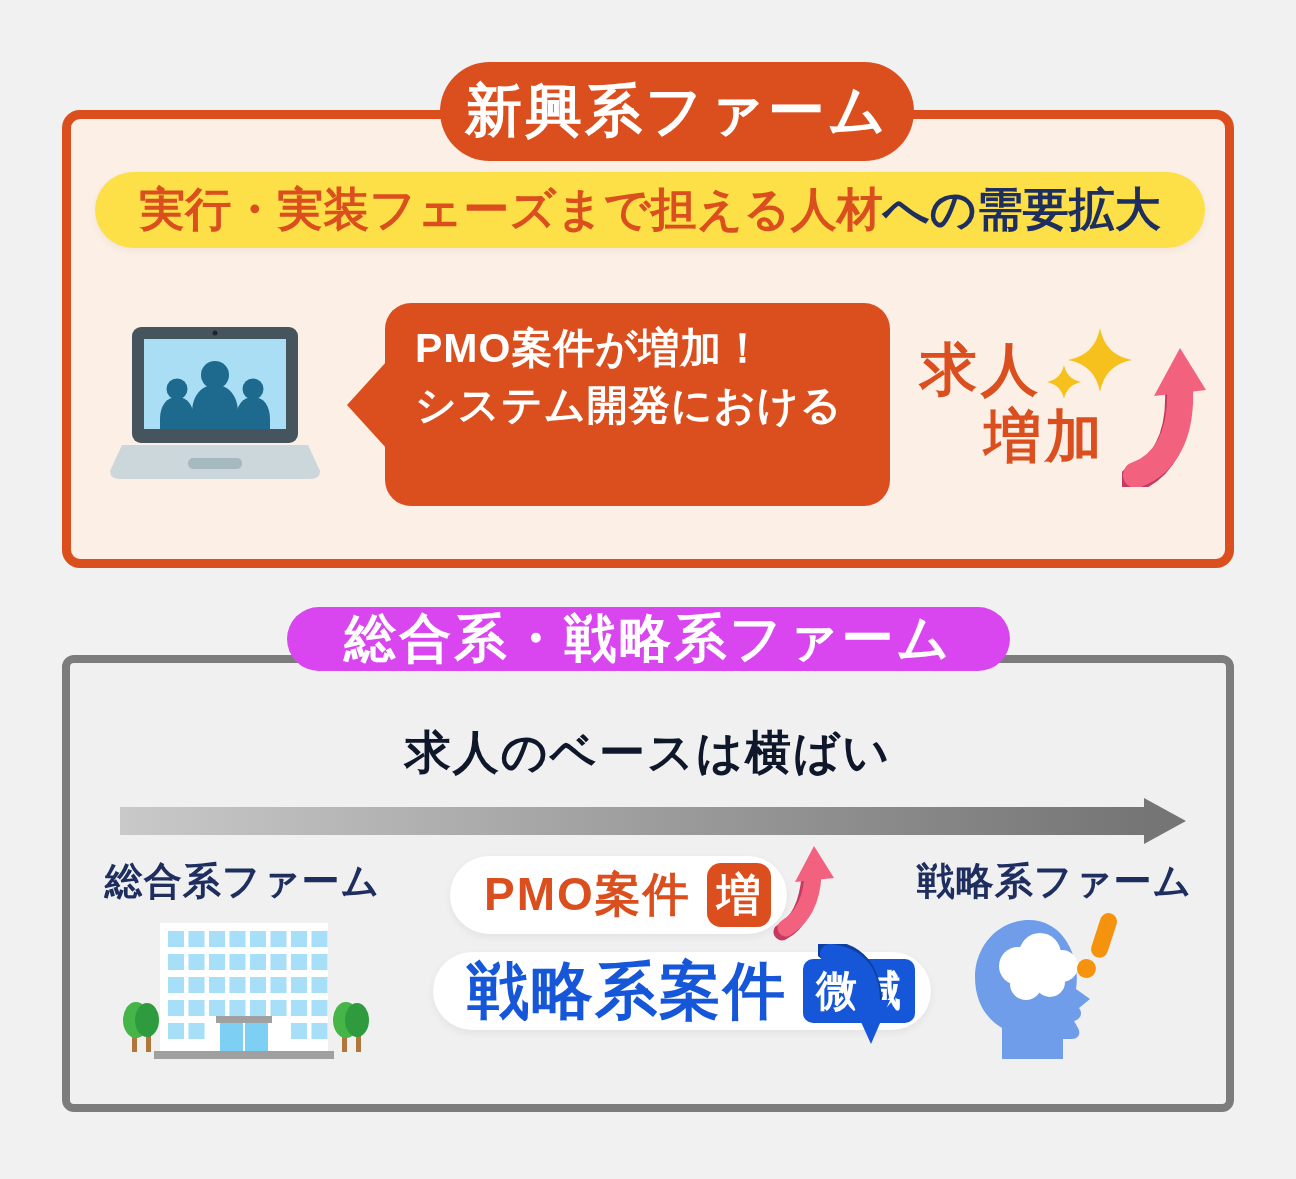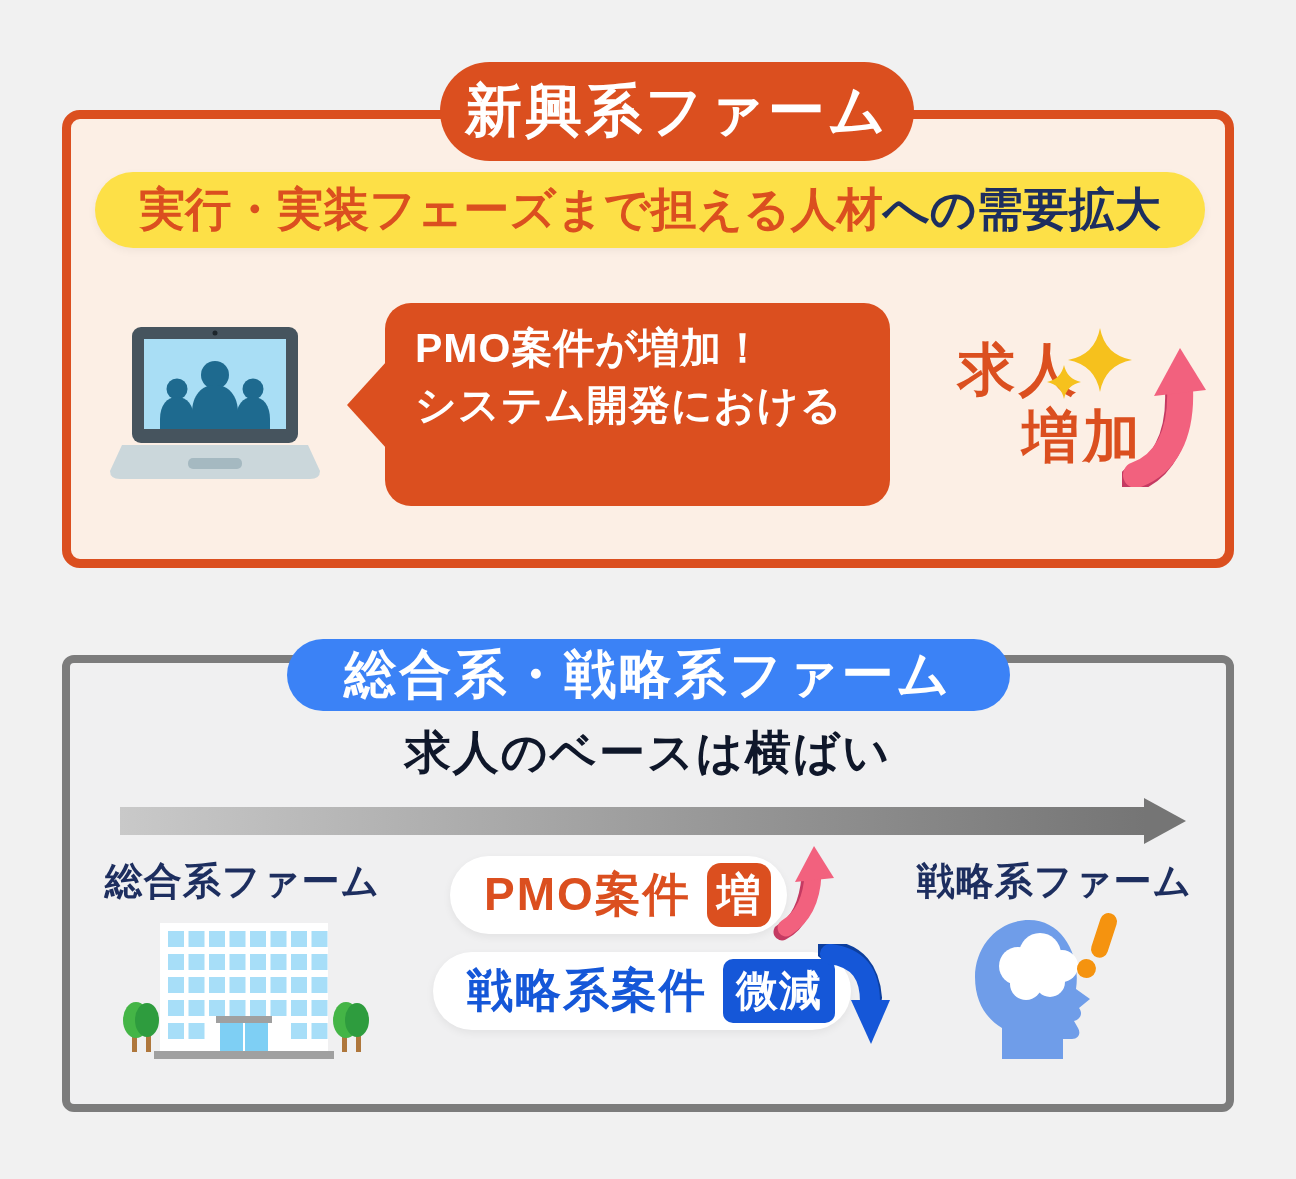--- a/index.html
+++ b/index.html
@@ -15,45 +15,45 @@
   #demand-pill{left:95px;top:172px;width:1110px;height:76px;background:#fde047;border-radius:40px;
     display:flex;align-items:center;justify-content:center;font-size:46px;z-index:2;
     box-shadow:0 3px 8px rgba(0,0,0,.05);white-space:nowrap;}
   .txt-orange{color:#db4f1f;}
   .txt-navy{color:#1d2e5f;}
   #speech-bubble{left:385px;top:303px;width:505px;height:203px;background:#db4f1f;border-radius:26px;
     color:#fff;font-size:41px;line-height:57px;letter-spacing:1px;box-sizing:border-box;
     padding:17px 0 0 30px;z-index:2;}
   #speech-bubble::before{content:"";position:absolute;left:-38px;top:50%;transform:translateY(-50%);
     border-top:44px solid transparent;border-bottom:44px solid transparent;border-right:40px solid #db4f1f;}
-  #jobs-up{left:958px;top:336px;color:#db4f1f;font-size:57px;line-height:67px;letter-spacing:4px;z-index:2;}
+  #jobs-up{left:920px;top:336px;color:#db4f1f;font-size:57px;line-height:67px;letter-spacing:4px;z-index:2;}
   #jobs-up .line2{margin-left:64px;}
   .icon-svg{z-index:2;}
 
   
   #established-box{left:62px;top:655px;width:1172px;height:457px;background:#f0f0f1;
     border:8px solid #7c7c7c;border-radius:12px;box-sizing:border-box;z-index:1;}
-  #established-title{left:287px;top:607px;width:723px;height:72px;background:#3b82f6;border-radius:46px;font-size:52px;margin-top:32px;}
+  #established-title{left:287px;top:607px;width:723px;height:64px;background:#d946ef;border-radius:46px;font-size:52px;}
   #baseline-text{left:62px;top:722px;width:1172px;text-align:center;color:#0f172a;font-size:46px;letter-spacing:2px;z-index:2;}
   #flat-arrow{left:120px;top:797px;width:1066px;height:48px;z-index:2;}
   #flat-arrow .shaft{position:absolute;left:0;top:10px;width:1026px;height:28px;
     background:linear-gradient(90deg,#c9c9c9,#9a9a9a 55%,#757575);}
   #flat-arrow .head{position:absolute;right:0;top:1px;width:0;height:0;
     border-left:42px solid #757575;border-top:23px solid transparent;border-bottom:23px solid transparent;}
   .firm-label{color:#1d2e5f;font-size:38px;text-align:center;letter-spacing:1px;z-index:2;}
   #left-label{left:100px;top:856px;width:285px;}
   #right-label{left:912px;top:856px;width:285px;}
   .case-pill{height:78px;background:#fff;border-radius:42px;display:inline-flex;align-items:center;
     padding:0 16px 0 34px;box-shadow:0 3px 8px rgba(0,0,0,.06);z-index:2;white-space:nowrap;}
   #pmo-pill{left:450px;top:856px;}
   #pmo-pill .label{color:#db4f1f;font-size:46px;letter-spacing:2px;}
   #pmo-pill .badge{margin-left:16px;width:64px;height:64px;background:#db4f1f;border-radius:14px;
     color:#fff;font-size:44px;display:flex;align-items:center;justify-content:center;}
   #strategy-pill{left:433px;top:952px;}
-  #strategy-pill .label{color:#1557d8;font-size:46px;letter-spacing:2px;}
+  #strategy-pill .label{color:#1557d8;font-size:62px;letter-spacing:2px;}
   #strategy-pill .badge{margin-left:16px;height:64px;padding:0 13px;background:#1557d8;border-radius:10px;
     color:#fff;font-size:42px;display:flex;align-items:center;justify-content:center;letter-spacing:1px;}
 </style>
 </head>
 <body>
 
 <div id="canvas">
 
   <div id="emerging-box" class="abs"></div>
 

